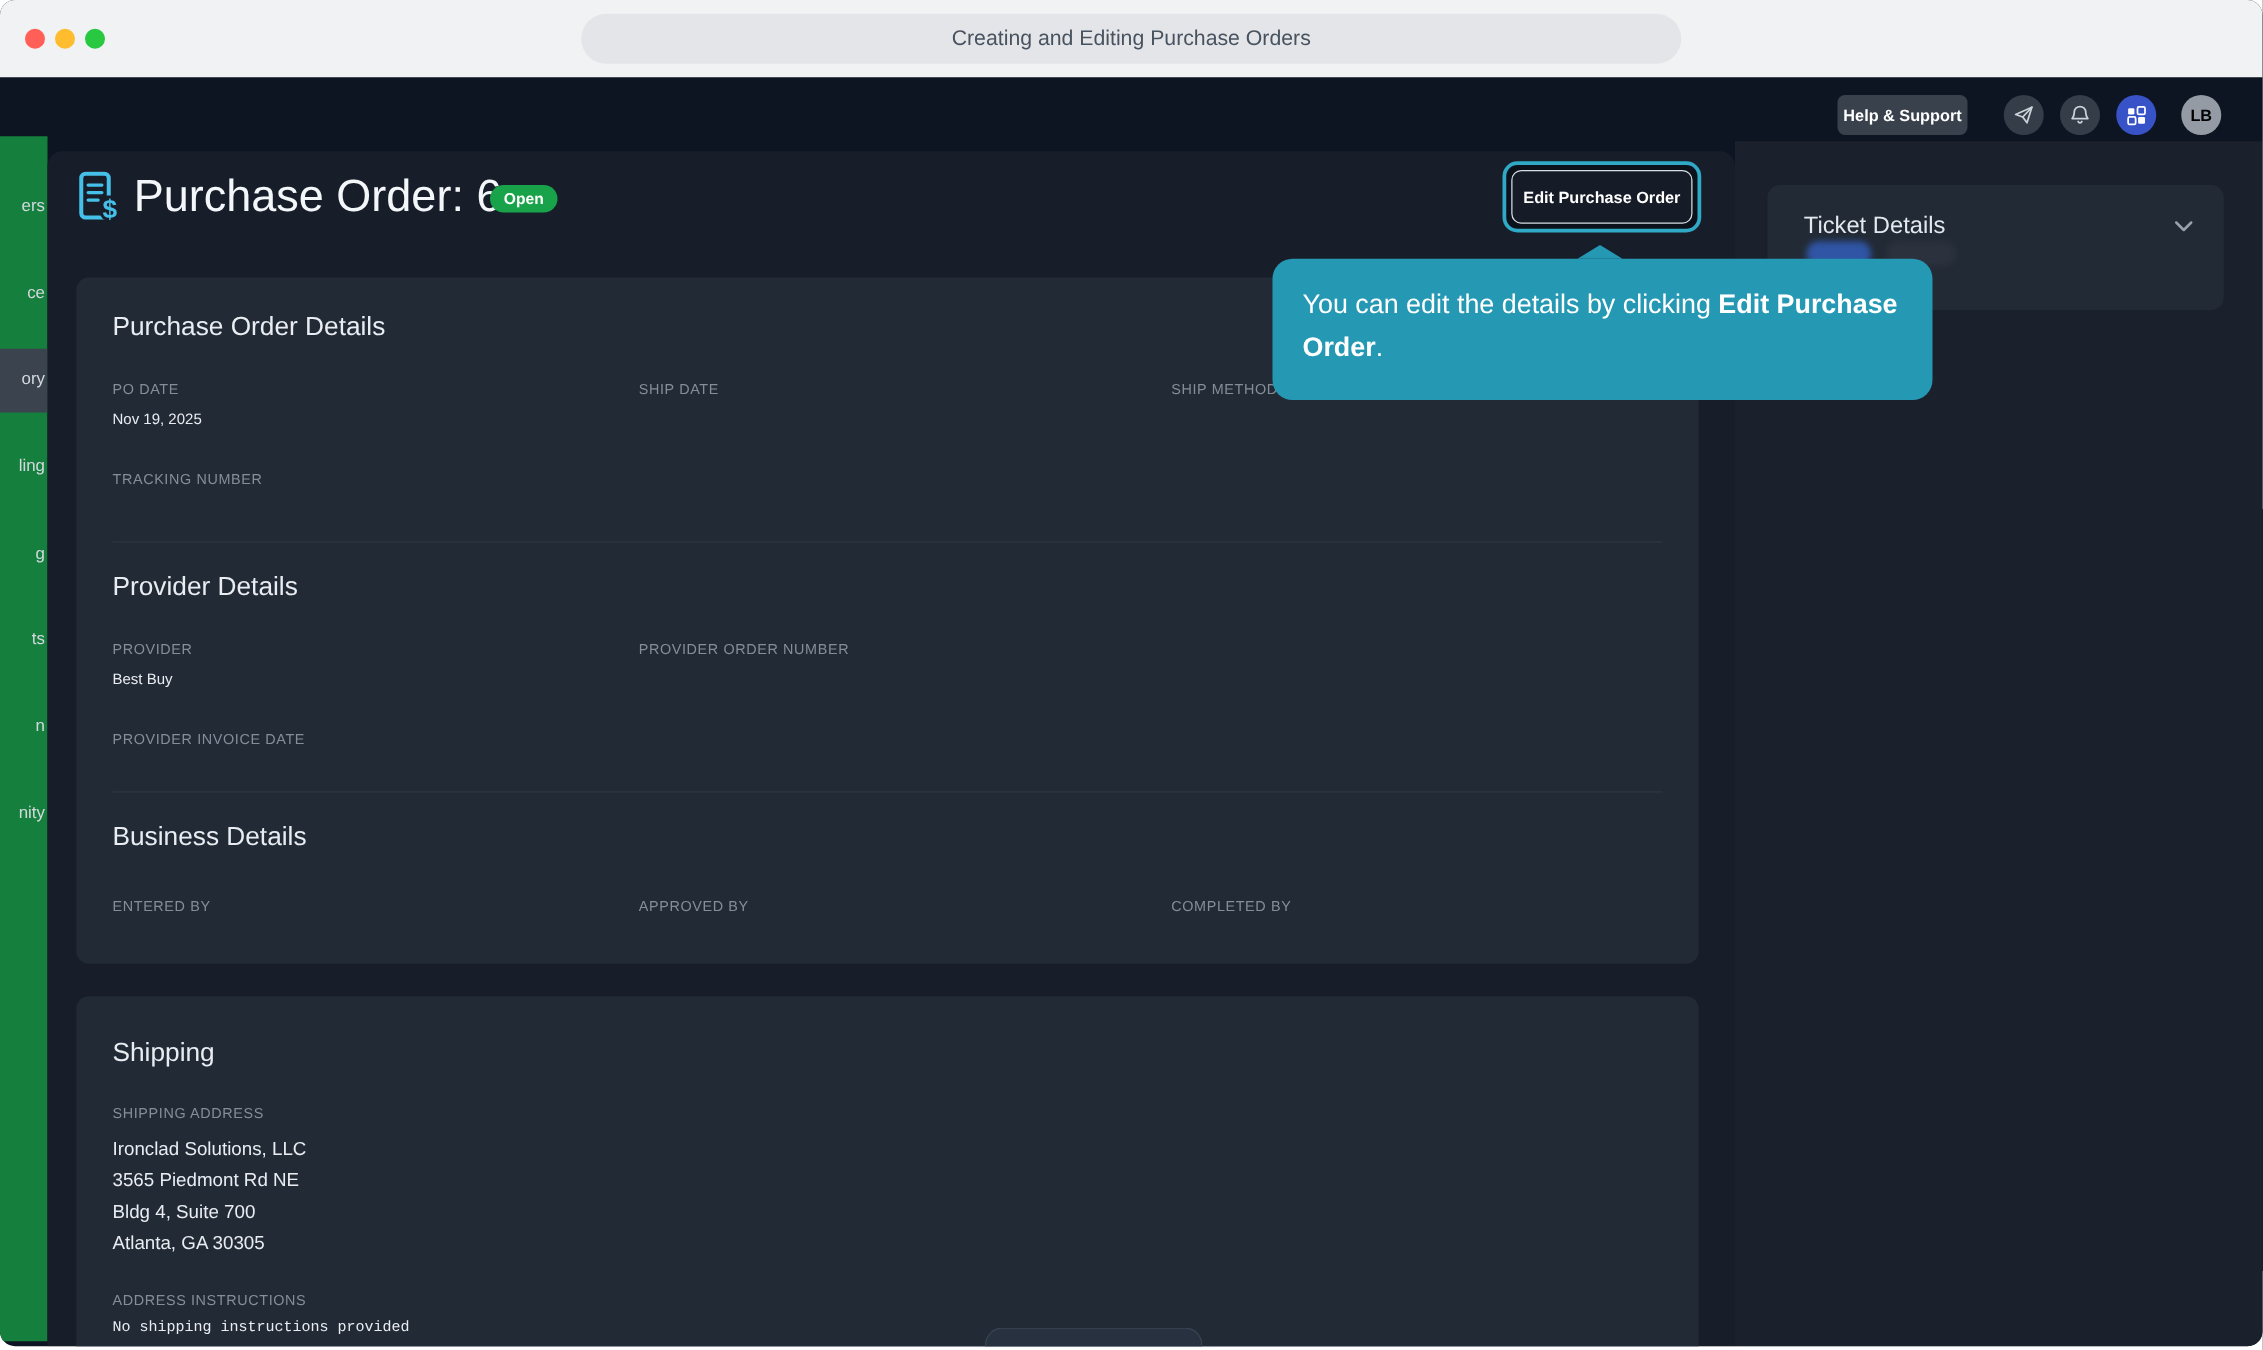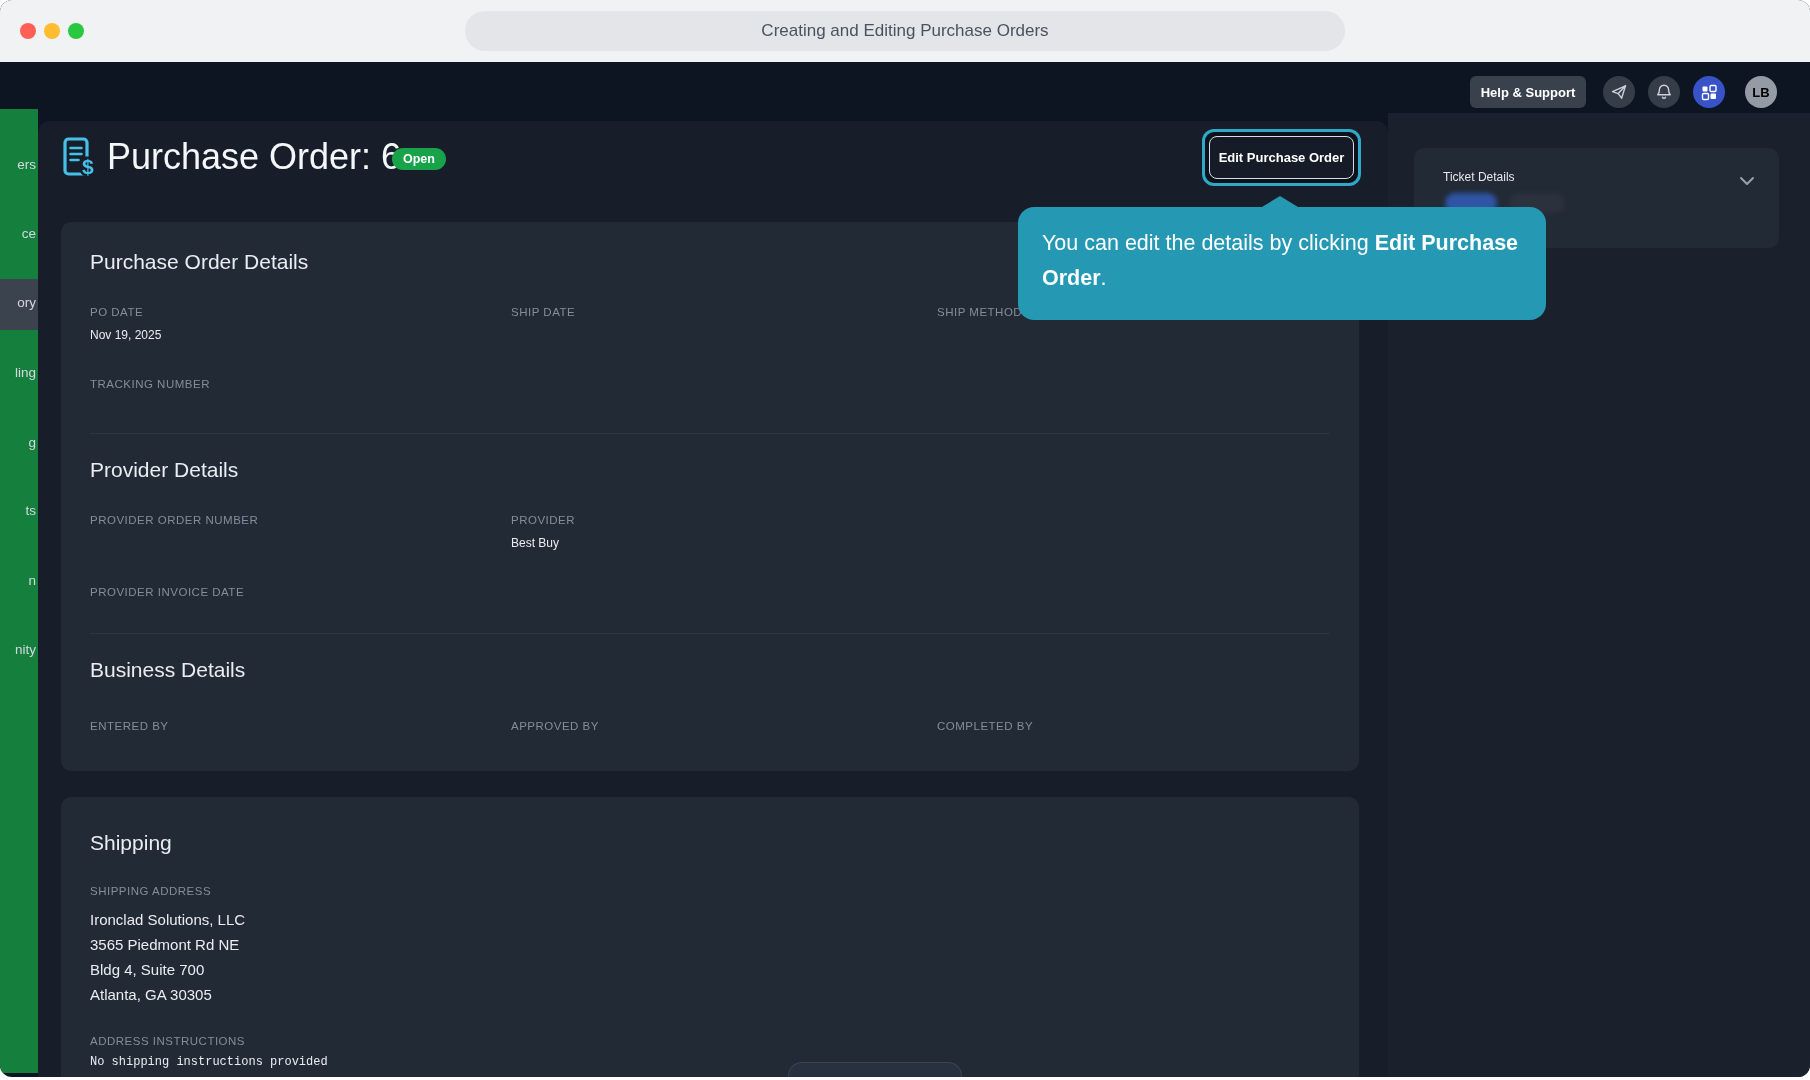--- a/index.html
+++ b/index.html
@@ -13,21 +13,21 @@
   .light { position:absolute; top:23px; width:16px; height:16px; border-radius:50%; }
   .light.red   { left:20px; background:#ff5f57; }
   .light.yellow{ left:44px; background:#febc2e; }
   .light.green { left:68px; background:#28c840; }
   .title-pill { position:absolute; left:465px; top:11px; width:880px; height:40px;
                 background:#e3e5e9; border-radius:20px; display:flex; align-items:center;
                 justify-content:center; font-size:17px; color:#49535f; }
 
   
   .navbar { position:absolute; left:0; top:62px; width:1810px; height:51px; background:#0e1522; }
-  .help-btn { position:absolute; left:1470px; top:14px; width:116px; height:32px;
+  .help-btn { position:absolute; left:1470px; top:14px; width:104px; height:32px;
               background:#39414d; border:none; border-radius:6px; color:#fff;
               font-size:13px; font-weight:bold; font-family:inherit; cursor:pointer; }
   .nav-circle { position:absolute; top:14px; width:32px; height:32px; border-radius:50%;
                 background:#353d49; display:flex; align-items:center; justify-content:center; cursor:pointer; }
   .nav-circle.blue { background:#3853c8; }
   .nav-circle.avatar { background:#949ba5; color:#000000; font-size:13px; font-weight:bold; }
   .nav-circle svg { stroke:#ccd2da; fill:none; stroke-width:1.4; stroke-linejoin:round; stroke-linecap:round; }
 
   
   .sidebar { position:absolute; left:0; top:109px; width:38px; height:964px; background:#15803d; }
@@ -62,21 +62,21 @@
   .divider { position:absolute; left:29px; right:29px; height:1px; background:#2e3641; }
   .addr-line { font-size:15px; color:#e9edf2; line-height:25px; }
   .peek-btn { position:absolute; left:727px; top:265px; width:174px; height:40px;
               background:#283140; border:1px solid #3a4452; border-bottom:none;
               border-radius:14px 14px 0 0; cursor:pointer; }
 
   
   .right-panel { position:absolute; left:1388px; top:113px; width:422px; height:964px; background:#1b212c; }
   .ticket-card { position:absolute; left:26px; top:35px; width:365px; height:100px;
                  background:#222a35; border-radius:10px; }
-  .ticket-title { position:absolute; left:29px; top:22px; font-size:12px; color:#e3e8ee; }
+  .ticket-title { position:absolute; left:29px; top:22px; font-size:19px; color:#e3e8ee; }
   .ticket-chevron { position:absolute; right:24px; top:28px; cursor:pointer; }
   .pill { position:absolute; top:45px; height:20px; border-radius:10px; filter:blur(2.5px); }
   .pill.blue { left:31px; width:52px; background:#2f55a4; }
   .pill.gray { left:95px; width:56px; background:#2b323e; }
 
   
   .tooltip { position:absolute; left:1018px; top:207px; width:528px; height:113px;
              background:#2598b4; border-radius:16px; z-index:60; color:#fff;
              padding:19px 24px; font-size:21.5px; line-height:35px; }
   .tooltip .arrow { position:absolute; left:244px; top:-11px; width:0; height:0;
@@ -164,25 +164,25 @@
       <div class="row" style="top:156px;">
         <div>
           <div class="flabel">TRACKING NUMBER</div>
         </div>
       </div>
       <div class="divider" style="top:211px;"></div>
 
       <h2 class="h2" style="top:236px;">Provider Details</h2>
       <div class="row" style="top:292px;">
         <div>
-          <div class="flabel">PROVIDER ORDER NUMBER</div>
-        </div>
-        <div>
           <div class="flabel">PROVIDER</div>
           <div class="fvalue">Best Buy</div>
+        </div>
+        <div>
+          <div class="flabel">PROVIDER ORDER NUMBER</div>
         </div>
       </div>
       <div class="row" style="top:364px;">
         <div>
           <div class="flabel">PROVIDER INVOICE DATE</div>
         </div>
       </div>
       <div class="divider" style="top:411px;"></div>
 
       <h2 class="h2" style="top:436px;">Business Details</h2>

